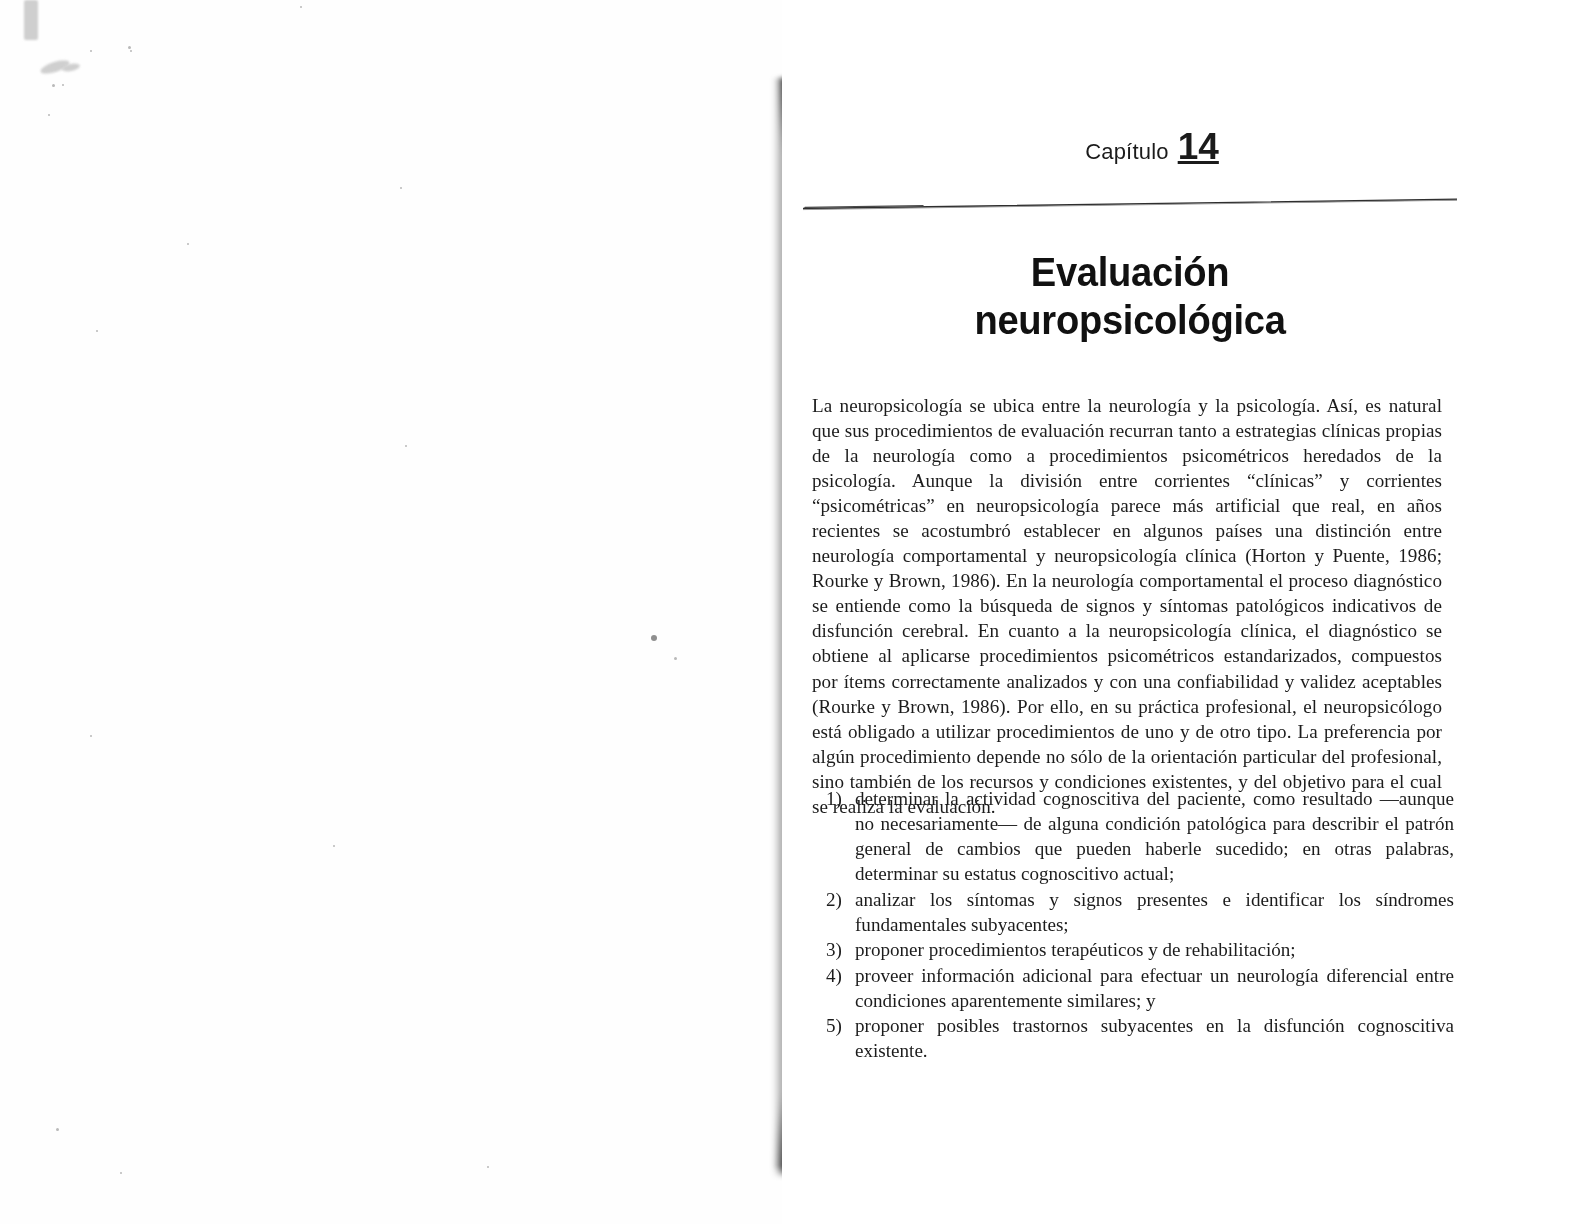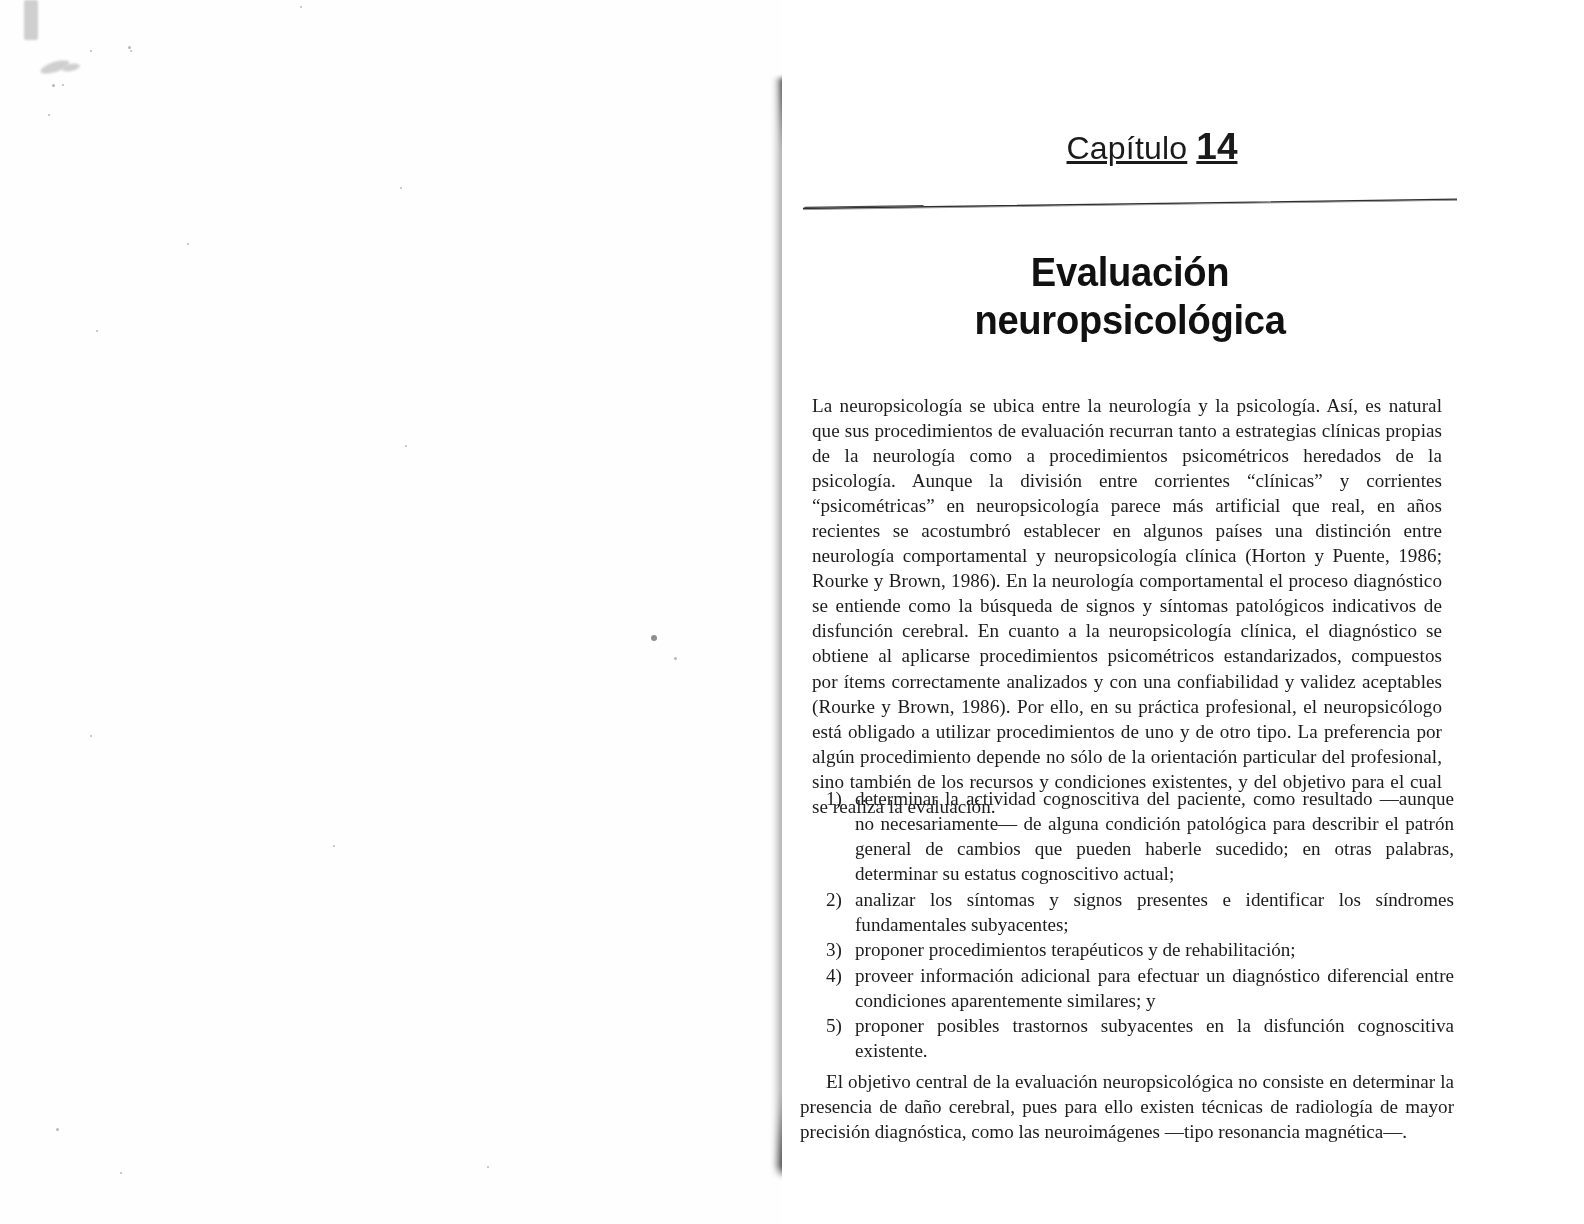--- a/index.html
+++ b/index.html
@@ -155,24 +155,23 @@
     width: 260px;
     height: 48px;
     display: flex;
     align-items: baseline;
     justify-content: center;
     white-space: nowrap;
     color: #1b1b1b;
   }
   .chapter-word {
     font-family: "Liberation Sans", "DejaVu Sans", sans-serif;
-    font-size: 32px;
+    font-size: 22px;
     font-weight: 400;
     letter-spacing: 0.2px;
-    text-decoration: underline;
   }
   .chapter-number {
     font-family: "Liberation Sans", "DejaVu Sans", sans-serif;
     font-size: 37px;
     font-weight: 700;
     margin-left: 9px;
     letter-spacing: 0px;
     text-decoration: underline;
   }
 
@@ -345,25 +344,22 @@
     <li class="obj-item">
       <span class="obj-num">2)</span>
       <span class="obj-text">analizar los síntomas y signos presentes e identificar los síndromes fundamentales subyacentes;</span>
     </li>
     <li class="obj-item">
       <span class="obj-num">3)</span>
       <span class="obj-text">proponer procedimientos terapéuticos y de rehabilitación;</span>
     </li>
     <li class="obj-item">
       <span class="obj-num">4)</span>
-      <span class="obj-text">proveer información adicional para efectuar un diagnóstico diferencial entre condiciones aparentemente similares; y</span>
+      <span class="obj-text">proveer información adicional para efectuar un neurología diferencial entre condiciones aparentemente similares; y</span>
     </li>
     <li class="obj-item">
       <span class="obj-num">5)</span>
       <span class="obj-text">proponer posibles trastornos subyacentes en la disfunción cognoscitiva existente.</span>
     </li>
   </ol>
 
-  <div class="closing-col">
-    <p>El objetivo central de la evaluación neuropsicológica no consiste en determinar la presencia de daño cerebral, pues para ello existen técnicas de radiología de mayor precisión diagnóstica, como las neuroimágenes —tipo resonancia magnética—.</p>
-  </div>
 
 </div>
 
 </body></html>

